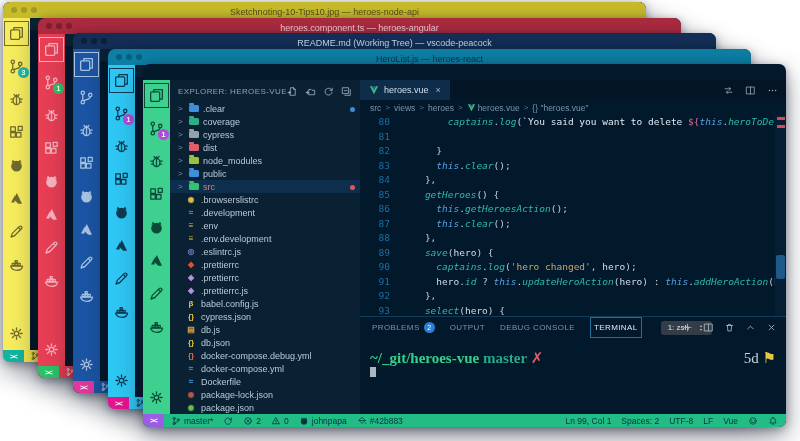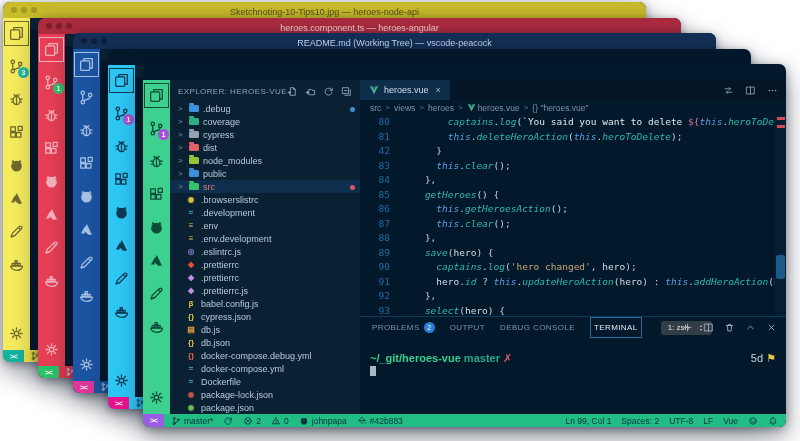--- a/index.html
+++ b/index.html
@@ -72,21 +72,21 @@
   .mark{position:absolute;right:1px;width:8px;height:3px;background:#d84a55;}
   .thumb{position:absolute;left:1px;width:9px;height:24px;background:#1d5a8a;border-radius:2px;}
   .panel{position:absolute;left:0;right:0;bottom:0;height:97px;background:#02182b;border-top:1px solid #0f3c58;}
   .ptabs{position:absolute;top:0;left:0;right:0;height:21px;display:flex;align-items:center;padding-left:12px;gap:15px;font-size:8px;letter-spacing:.4px;color:#7d93ab;}
   .ptab{display:flex;align-items:center;gap:4px;height:21px;}
   .ptab.active{color:#e3e9f2;box-shadow:inset 0 0 0 1px #1f6e9e;padding:0 4px;}
   .pbadge{width:11px;height:11px;border-radius:50%;background:#2a7fd4;color:#fff;font-size:7px;display:flex;align-items:center;justify-content:center;letter-spacing:0;}
   .zsh{margin-left:4px;background:#323d48;border-radius:3px;height:14px;display:flex;align-items:center;gap:8px;padding:0 7px;color:#dde3e8;font-size:8px;letter-spacing:0;}
   .pacts{position:absolute;right:9px;top:0;height:21px;display:flex;align-items:center;gap:10px;color:#aebbc8;}
   .pacts .ico{width:11px;height:11px;}
-  .term{position:absolute;top:21px;left:0;right:0;bottom:0;padding:14px 10px 4px 10px;font-family:Liberation Sans, sans-serif;font-size:11px;line-height:13px;}
+  .term{position:absolute;top:21px;left:0;right:0;bottom:0;padding:14px 10px 4px 10px;font-family:Liberation Serif, serif;font-size:15px;line-height:13px;}
   .tpath{color:#35d08a;font-weight:bold;} .tbranch{color:#2aa889;font-weight:bold;} .tdirty{color:#e25d6a;}
   .tright{float:right;color:#c8d3dd;} .tflag{color:#e8c545;}
   .cursor{display:inline-block;width:6px;height:10px;background:#aab6c0;vertical-align:-1px;}
   .statusbar{position:absolute;bottom:0;left:0;right:0;height:13px;background:#22bd84;display:flex;align-items:center;font-size:8.5px;color:#06333f;}
   .statusbar .chip{background:#9b5de5;}
   .sitems{display:flex;align-items:center;gap:10px;margin-left:7px;white-space:nowrap;}
   .sitem{display:flex;align-items:center;gap:3px;}
   .sitem .ico{width:10px;height:10px;}
   .sright{position:absolute;right:8px;display:flex;align-items:center;gap:10px;white-space:nowrap;}
 </style>
@@ -367,20 +367,28 @@
                 <circle cx="5" cy="12.2" r="1.7"></circle>
                 <circle cx="11.5" cy="6" r="1.7"></circle>
                 <path d="M5 5.5v5M11.5 7.7c0 2.5-3.5 2.3-5.5 3.3"></path>
               </svg>
             </span>
             <span>master*</span>
           </span>
         </div>
       </div>
       <div class="window" style="left: 108px; top: 49px; width: 643px; height: 360px; background: rgb(4, 24, 43);">
+        <div class="titlebar" style="background: rgb(14, 127, 164);">
+          <div class="dots">
+            <span class="dot" style="background: rgb(10, 95, 128);"></span>
+            <span class="dot" style="background: rgb(10, 95, 128);"></span>
+            <span class="dot" style="background: rgb(10, 95, 128);"></span>
+          </div>
+          <span class="wtitle" style="color: rgb(7, 54, 72);">HeroList.js — heroes-react</span>
+        </div>
         <div class="bw-body">
           <div class="tabstrip">
             <div class="tabseg" style="left: 217px; width: 115px;"></div>
           </div>
           <div class="abar" style="background: rgb(46, 199, 244); color: rgb(13, 58, 82);">
             <span class="ico" style="outline: rgb(13, 58, 82) solid 1px; outline-offset: 3px;">
               <svg viewBox="0 0 16 16" fill="none" stroke="currentColor" stroke-width="1.2" stroke-linecap="round" stroke-linejoin="round">
                 <rect x="2.5" y="4.5" width="8.5" height="9" rx="1"></rect>
                 <path d="M5.5 4.5V2.5h8v9h-2"></path>
               </svg>
@@ -554,21 +562,21 @@
                 <rect x="2.5" y="2.5" width="8.5" height="8.5"></rect>
                 <path d="M13.5 5.5v8h-8M4.8 6.8h4"></path>
               </svg>
             </span>
           </span>
       </div>
       <div class="tree" id="tree">
           <div class="trow">
             <span class="chev">&gt;</span>
             <span class="fold" style="background: rgb(60, 143, 216);"></span>
-            <span>.debug</span>
+            <span>.clear</span>
             <span class="tdot" style="background: rgb(60, 143, 216);"></span>
           </div>
           <div class="trow">
             <span class="chev">&gt;</span>
             <span class="fold" style="background: rgb(47, 174, 132);"></span>
             <span>coverage</span>
           </div>
           <div class="trow">
             <span class="chev">&gt;</span>
             <span class="fold" style="background: rgb(147, 161, 176);"></span>
@@ -708,22 +716,22 @@
           <span class="bsep">&gt;</span>
           <span class="crumb"><span class="ico"><svg viewBox="0 0 16 16">
                 <path fill="#41b883" d="M1.5 2h3.2L8 7.8 11.3 2h3.2L8 14.8z"></path>
                 <path fill="#3a6e8f" d="M4.7 2h2L8 4.3 9.3 2h2L8 7.8z"></path>
               </svg></span><span>heroes.vue</span></span>
           <span class="bsep">&gt;</span>
           <span class="crumb"><span>{} "heroes.vue"</span></span>
         </div>
       <div class="code" id="code">
           <div class="cl"><span class="ln">80</span><span class="lt"><span class="tk-ws">        </span><span class="tk-fn">captains</span><span class="tk-p">.</span><span class="tk-fn">log</span><span class="tk-p">(</span><span class="tk-str">`You said you want to delete </span><span class="tk-pink">${</span><span class="tk-kw">this</span><span class="tk-p">.</span><span class="tk-fn">heroToDele</span></span></div>
-          <div class="cl"><span class="ln">81</span><span class="lt"><span class="tk-ws">        </span><span class="tk-kw">this</span><span class="tk-p">.</span><span class="tk-fn">deleteHeroAction</span><span class="tk-p">(</span><span class="tk-kw">this</span><span class="tk-p">.</span><span class="tk-fn">heroToDelete</span><span class="tk-p">);</span></span></div>
-          <div class="cl"><span class="ln">42</span><span class="lt"><span class="tk-ws">      </span><span class="tk-p">}</span></span></div>
+          <div class="cl"><span class="ln">81</span></div>
+          <div class="cl"><span class="ln">82</span><span class="lt"><span class="tk-ws">      </span><span class="tk-p">}</span></span></div>
           <div class="cl"><span class="ln">83</span><span class="lt"><span class="tk-ws">      </span><span class="tk-kw">this</span><span class="tk-p">.</span><span class="tk-fn">clear</span><span class="tk-p">();</span></span></div>
           <div class="cl"><span class="ln">84</span><span class="lt"><span class="tk-ws">    </span><span class="tk-p">},</span></span></div>
           <div class="cl"><span class="ln">85</span><span class="lt"><span class="tk-ws">    </span><span class="tk-fn">getHeroes</span><span class="tk-p">() {</span></span></div>
           <div class="cl"><span class="ln">86</span><span class="lt"><span class="tk-ws">      </span><span class="tk-kw">this</span><span class="tk-p">.</span><span class="tk-fn">getHeroesAction</span><span class="tk-p">();</span></span></div>
           <div class="cl"><span class="ln">87</span><span class="lt"><span class="tk-ws">      </span><span class="tk-kw">this</span><span class="tk-p">.</span><span class="tk-fn">clear</span><span class="tk-p">();</span></span></div>
           <div class="cl"><span class="ln">88</span><span class="lt"><span class="tk-ws">    </span><span class="tk-p">},</span></span></div>
           <div class="cl"><span class="ln">89</span><span class="lt"><span class="tk-ws">    </span><span class="tk-fn">save</span><span class="tk-p">(</span><span class="tk-def">hero</span><span class="tk-p">) {</span></span></div>
           <div class="cl"><span class="ln">90</span><span class="lt"><span class="tk-ws">      </span><span class="tk-fn">captains</span><span class="tk-p">.</span><span class="tk-fn">log</span><span class="tk-p">(</span><span class="tk-str2">'hero changed'</span><span class="tk-p">, </span><span class="tk-def">hero</span><span class="tk-p">);</span></span></div>
           <div class="cl"><span class="ln">91</span><span class="lt"><span class="tk-ws">      </span><span class="tk-def">hero</span><span class="tk-p">.</span><span class="tk-fn">id</span><span class="tk-p"> ? </span><span class="tk-kw">this</span><span class="tk-p">.</span><span class="tk-fn">updateHeroAction</span><span class="tk-p">(</span><span class="tk-def">hero</span><span class="tk-p">) : </span><span class="tk-kw">this</span><span class="tk-p">.</span><span class="tk-fn">addHeroAction</span><span class="tk-p">(</span><span class="tk-def">he</span></span></div>
           <div class="cl"><span class="ln">92</span><span class="lt"><span class="tk-ws">    </span><span class="tk-p">},</span></span></div>

